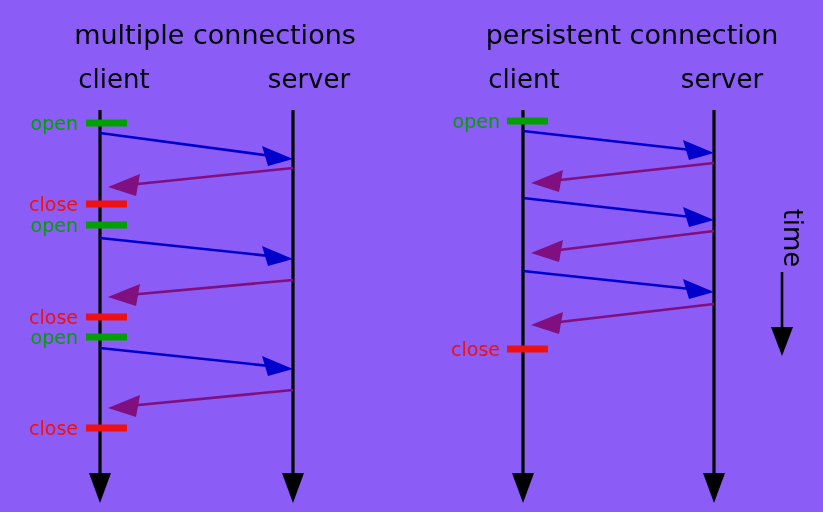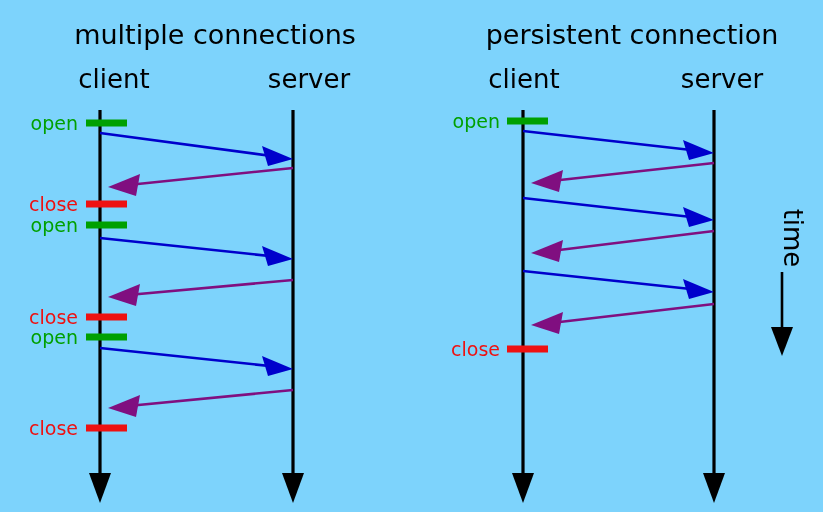--- a/index.html
+++ b/index.html
@@ -10,21 +10,21 @@
   body {
     width: 823px;
     height: 512px;
     overflow: hidden;
     font-family: "DejaVu Sans", sans-serif;
   }
   #diagram-root {
     position: relative;
     width: 823px;
     height: 512px;
-    background: #7dd3fc;
+    background: #8b5cf6;
   }
   svg.canvas {
     display: block;
     width: 823px;
     height: 512px;
   }
   text {
     font-family: "DejaVu Sans", sans-serif;
     dominant-baseline: alphabetic;
   }

